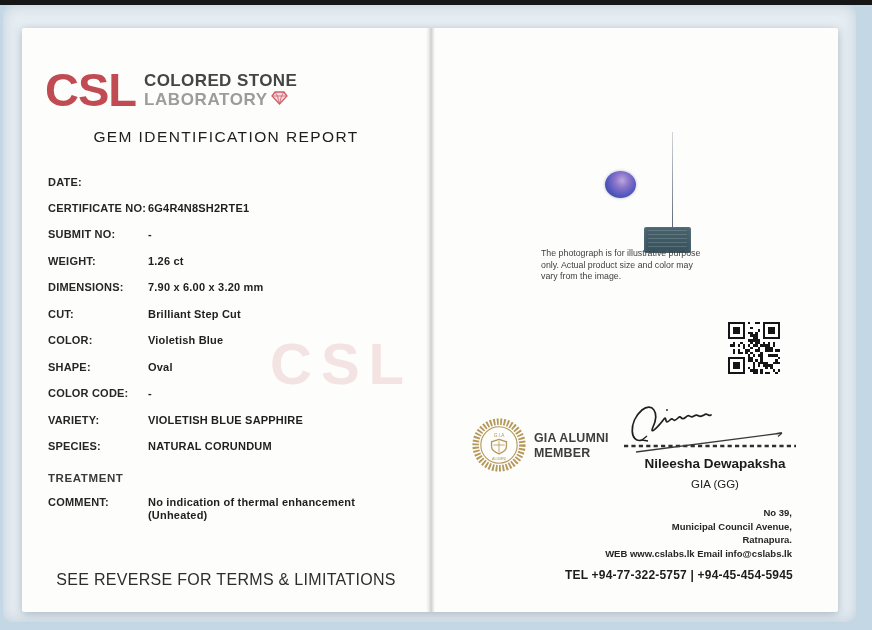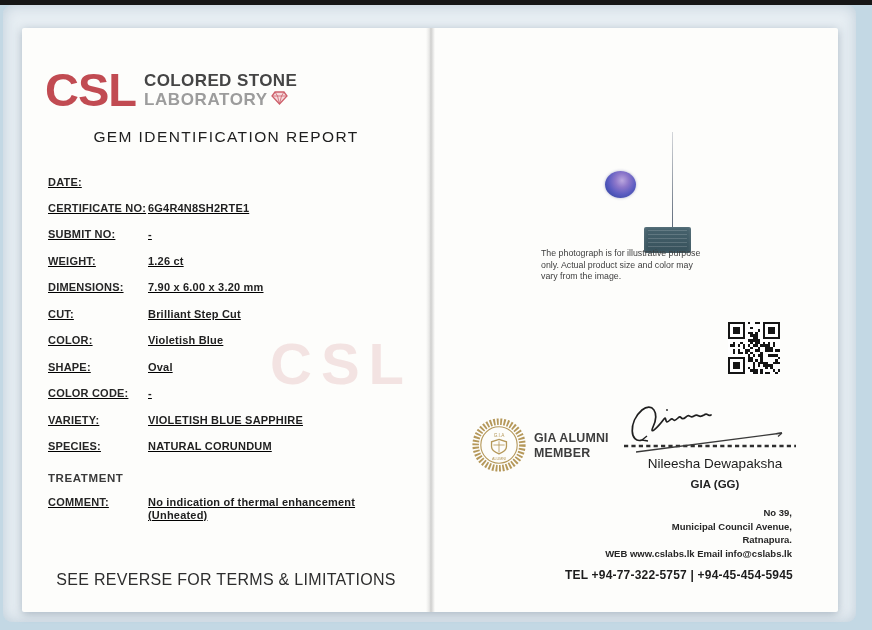--- a/index.html
+++ b/index.html
@@ -17,21 +17,21 @@
   .logo{position:absolute;left:23px;top:42px;display:flex;align-items:flex-start;}
   .logo-acronym{font-size:47px;line-height:40px;font-weight:800;color:#c14b52;letter-spacing:-1px;}
   .logo-lines{margin-left:8px;padding-top:1px;}
   .logo-line1{font-size:17px;font-weight:700;color:#454545;letter-spacing:.4px;line-height:19px;}
   .logo-line2{font-size:17px;font-weight:700;color:#9c9c9c;letter-spacing:.6px;line-height:19px;display:flex;align-items:flex-start;gap:3px;}
 
   .report-title{position:absolute;left:0;top:100px;width:100%;text-align:center;font-size:15.5px;letter-spacing:1.4px;color:#1e1e1e;font-weight:500;}
 
   
   .fields{position:absolute;left:26px;top:148px;width:370px;}
-  .field-row{display:flex;margin-bottom:13.5px;text-decoration:underline;}
+  .field-row{display:flex;margin-bottom:13.5px;}
   .field-label{width:100px;flex:0 0 100px;font-size:11px;font-weight:700;color:#262626;letter-spacing:.2px;}
   .field-value{font-size:11px;font-weight:700;color:#1f1f1f;letter-spacing:.2px;width:215px;line-height:13px;}
   .gap-sm{margin-top:12px;}
   .gap-lg{margin-top:19px;}
   .treatment-heading{font-size:11.5px;font-weight:600;color:#3a3a3a;letter-spacing:.6px;margin-bottom:12px;}
 
   .watermark{position:absolute;left:248px;top:302px;font-size:58px;font-weight:800;letter-spacing:9px;color:rgba(222,168,168,.30);}
   .footer-note{position:absolute;left:0;top:543px;width:100%;text-align:center;font-size:16px;color:#2d2d2d;letter-spacing:.3px;}
 
   
@@ -41,22 +41,22 @@
   .tag::after{content:"";position:absolute;inset:3px 4px;background:repeating-linear-gradient(180deg,rgba(255,255,255,.16) 0 1px,transparent 1px 4px);}
   .photo-caption{position:absolute;left:111px;top:220px;width:165px;font-size:8.8px;line-height:1.32;color:#3e3e3e;}
   .qr{position:absolute;left:298px;top:294px;width:52px;height:52px;}
   .qr svg{width:100%;height:100%;}
 
   .seal{position:absolute;left:41px;top:389px;width:56px;height:56px;}
   .seal svg{width:100%;height:100%;}
   .membership-text{position:absolute;left:104px;top:402px;font-size:13.5px;font-weight:700;color:#3d3d3d;line-height:15px;letter-spacing:.2px;transform:scaleX(.92);transform-origin:left top;}
 
   .signature-svg{position:absolute;left:190px;top:368px;width:180px;height:60px;}
-  .signatory-name{position:absolute;left:183px;top:428px;width:204px;text-align:center;font-size:13.5px;font-weight:400;color:#1c1c1c;}
-  .signatory-cred{position:absolute;left:183px;top:450px;width:204px;text-align:center;font-size:11.5px;font-weight:700;color:#222;}
+  .signatory-name{position:absolute;left:183px;top:428px;width:204px;text-align:center;font-size:13.5px;font-weight:700;color:#1c1c1c;}
+  .signatory-cred{position:absolute;left:183px;top:450px;width:204px;text-align:center;font-size:11.5px;font-weight:400;color:#222;}
 
   .address{position:absolute;right:46px;top:478px;text-align:right;font-size:9.5px;font-weight:700;color:#262626;line-height:13.5px;}
   .tel-line{position:absolute;right:45px;top:540px;text-align:right;font-size:12px;font-weight:700;color:#1d1d1d;letter-spacing:.2px;}
 </style>
 </head>
 <body>
 
 <div class="scene">
   <div class="sleeve"></div>
   <div class="top-strip"></div>

